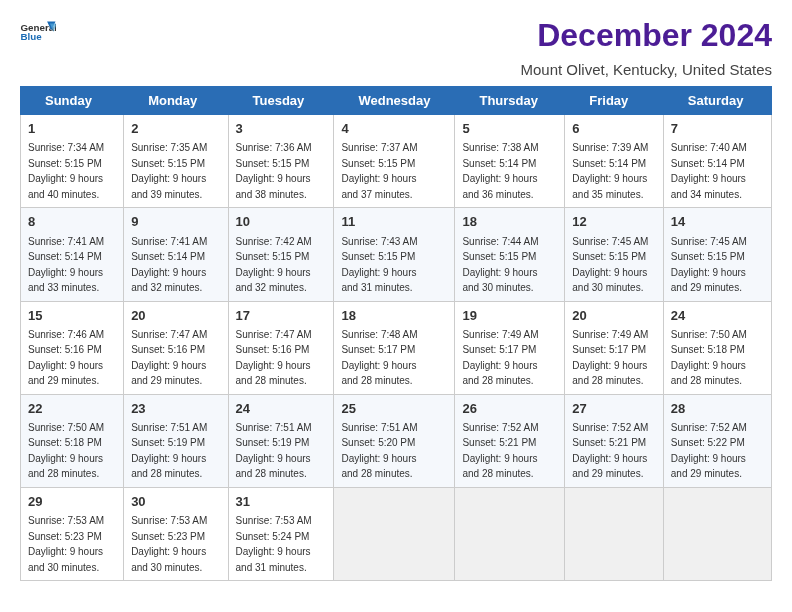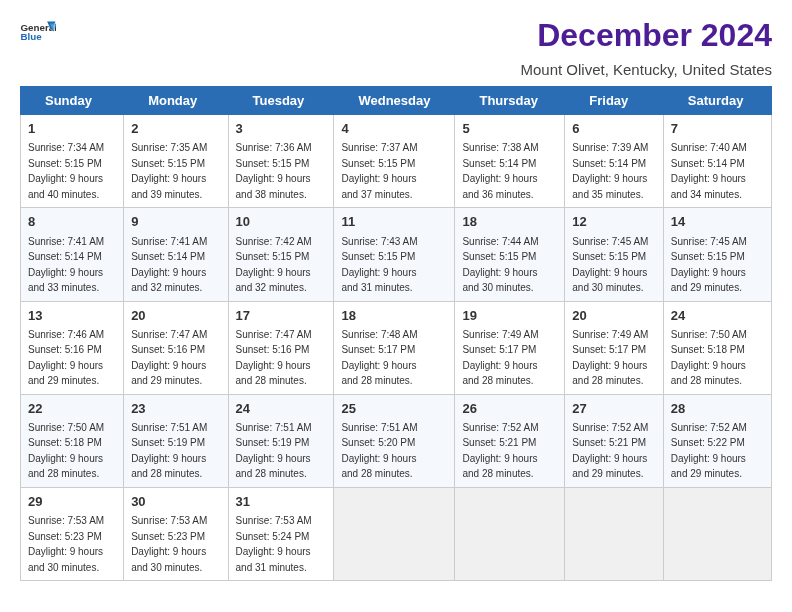--- a/index.html
+++ b/index.html
@@ -172,21 +172,21 @@
           <td><span class="day-num">12</span><span class="day-detail" style="white-space: pre-line;">Sunrise: 7:45 AM
 Sunset: 5:15 PM
 Daylight: 9 hours
 and 30 minutes.</span></td>
           <td><span class="day-num">14</span><span class="day-detail" style="white-space: pre-line;">Sunrise: 7:45 AM
 Sunset: 5:15 PM
 Daylight: 9 hours
 and 29 minutes.</span></td>
         </tr>
         <tr>
-          <td><span class="day-num">13</span><span class="day-detail" style="white-space: pre-line;">Sunrise: 7:46 AM
+          <td><span class="day-num">15</span><span class="day-detail" style="white-space: pre-line;">Sunrise: 7:46 AM
 Sunset: 5:16 PM
 Daylight: 9 hours
 and 29 minutes.</span></td>
           <td><span class="day-num">20</span><span class="day-detail" style="white-space: pre-line;">Sunrise: 7:47 AM
 Sunset: 5:16 PM
 Daylight: 9 hours
 and 29 minutes.</span></td>
           <td><span class="day-num">17</span><span class="day-detail" style="white-space: pre-line;">Sunrise: 7:47 AM
 Sunset: 5:16 PM
 Daylight: 9 hours

